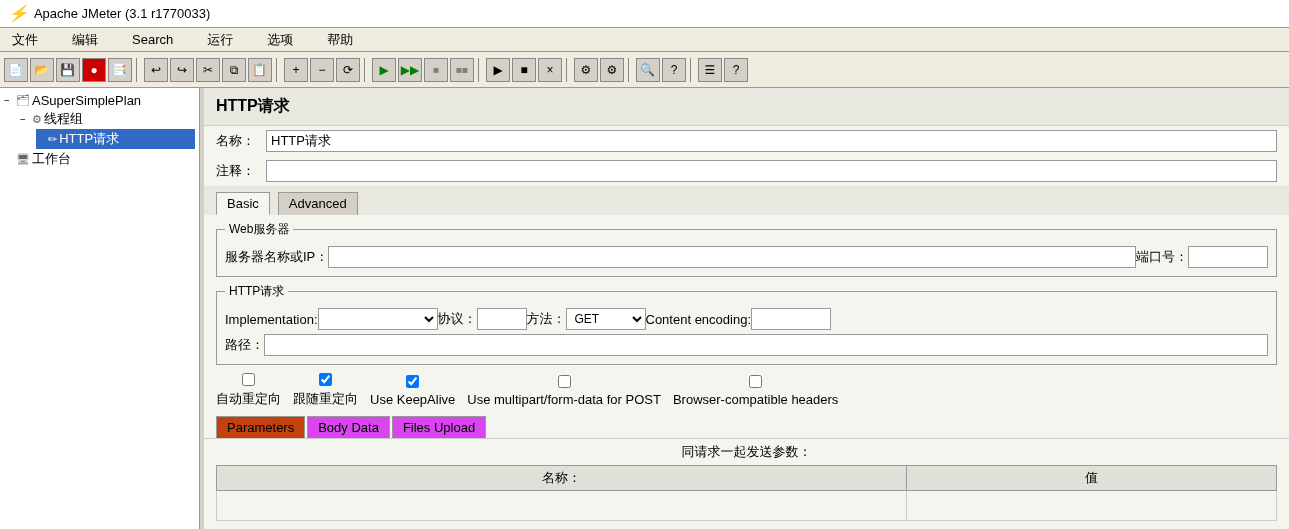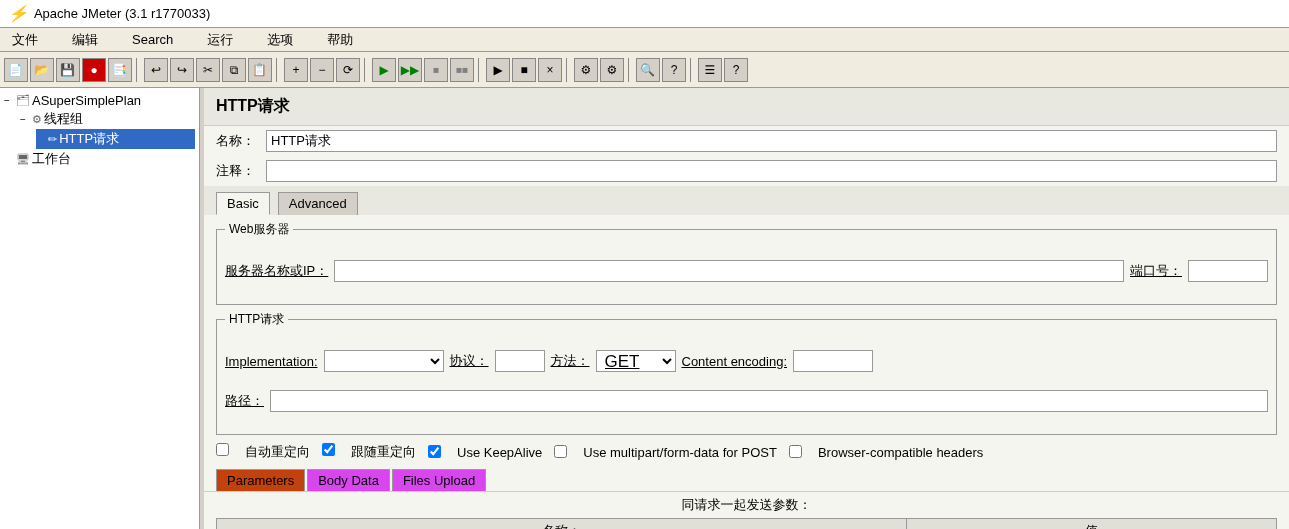--- a/index.html
+++ b/index.html
@@ -44,27 +44,27 @@
     
     
     .tab-bar { display: flex; gap: 8px; padding: 6px 12px 0; background: #e8e8e0; }
     .tab { padding: 3px 10px; border: 1px solid #999; background: #d4d0c8; cursor: pointer; font-size: 13px; border-bottom: none; }
     .tab.active { background: #f5f5f0; border-bottom: 1px solid #f5f5f0; z-index: 1; }
     
     
     fieldset { border: 1px solid #999; margin: 6px 12px; padding: 4px 8px; }
     legend { font-size: 12px; padding: 0 4px; }
     
-    .input-row { display: flex; align-items: center; gap: 6px; margin: 18px 0; text-decoration: underline; }
+    .input-row { display: flex; align-items: center; margin: 4px 0; }
     .input-label { font-size: 13px; white-space: nowrap; }
     .small-input { border: 1px solid #999; background: #fff; height: 22px; padding: 1px 4px; font-size: 13px; }
-    .select-input { border: 1px solid #999; background: #fff; height: 22px; font-size: 17px; padding: 0 4px; }
+    .select-input { border: 1px solid #999; background: #fff; height: 22px; font-size: 12px; padding: 0 4px; }
     
     .checkbox-row { display: flex; align-items: center; gap: 12px; padding: 4px 12px; }
-    .cb-item { display: flex; align-items: flex-start; gap: 16px; font-size: 13px; }
+    .cb-item { display: flex; align-items: center; gap: 4px; font-size: 13px; flex-direction: column; }
     
     
     .sub-tab-bar { display: flex; padding: 4px 12px 0; border-bottom: 1px solid #ccc; }
     .sub-tab { padding: 3px 10px; border: 1px solid #999; background: #d946ef; cursor: pointer; font-size: 13px; border-bottom: none; margin-right: 2px; }
     .sub-tab.active { background: #c2410c; }
     
     
     .params-table { width: calc(100% - 24px); margin: 0 12px; border-collapse: collapse; }
     .params-table th { background: #e0e0d8; border: 1px solid #999; padding: 3px 8px; font-size: 13px; font-weight: normal; }
     .params-table td { border: 1px solid #ccc; padding: 2px 8px; font-size: 13px; height: 20px; }

